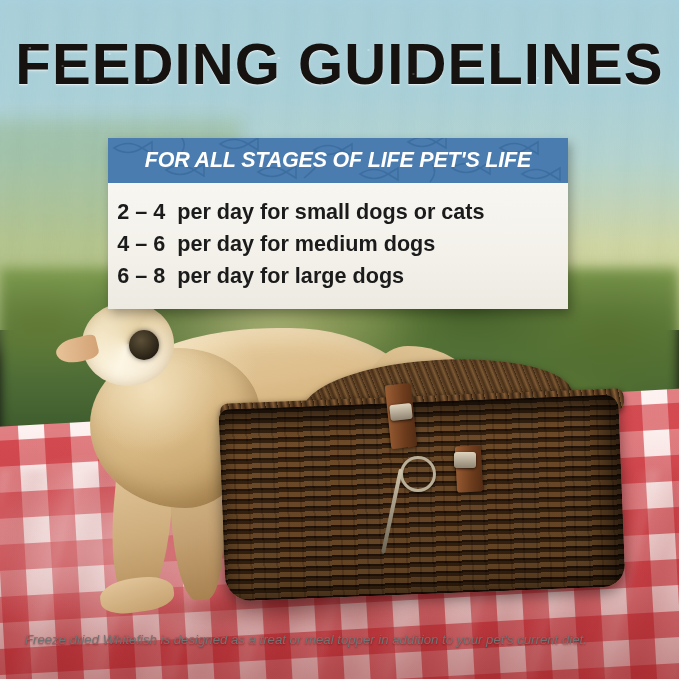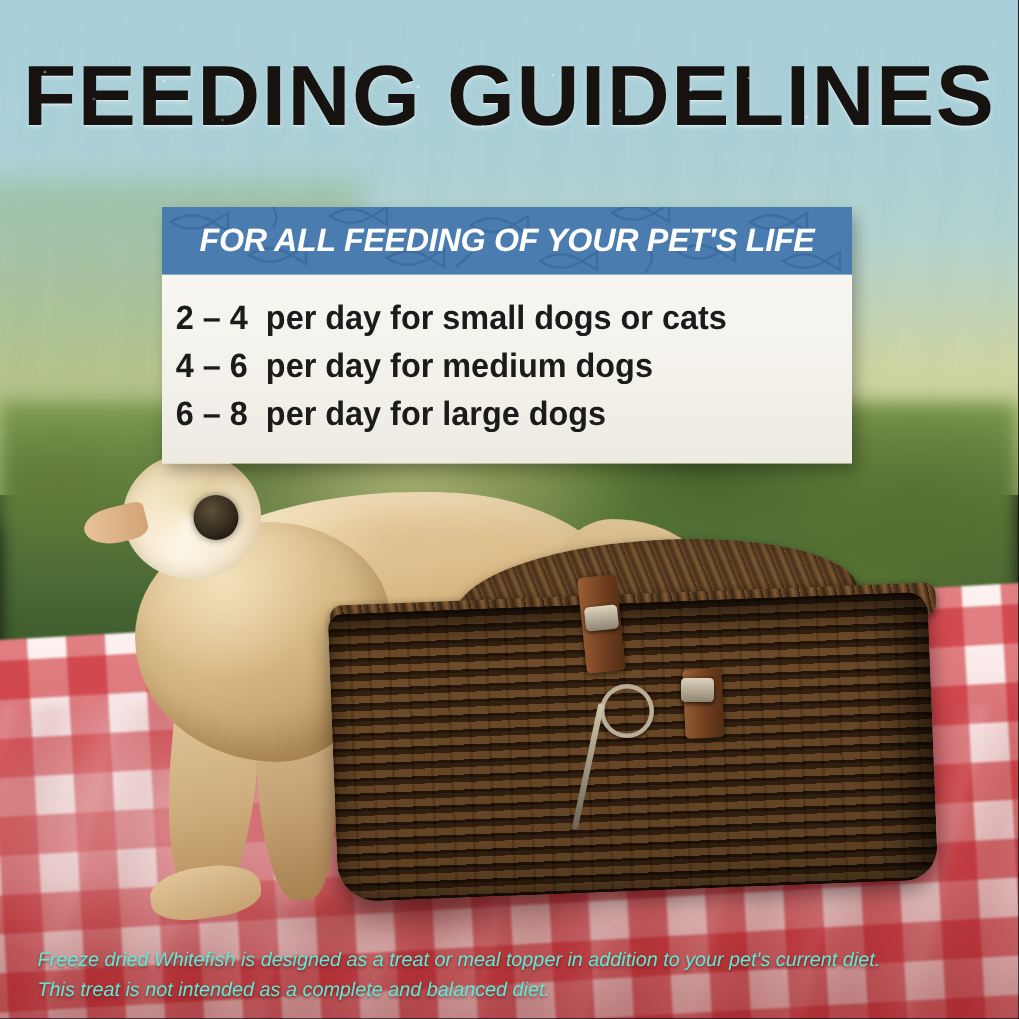--- a/index.html
+++ b/index.html
@@ -313,21 +313,21 @@
     transform:scaleX(.96);
   }
 
   
   .disclaimer{
     position:absolute;left:25px;top:630px;width:630px;
     font-family:"Liberation Sans",sans-serif;
     font-style:italic;
     font-size:13.2px;
     line-height:1.55;
-    color:#5eead4;
+    color:#737373;
     text-shadow:0 1px 2px rgba(90,10,15,.55);
   }
   .disclaimer div{white-space:nowrap;}
 </style>
 </head>
 <body>
 
 <div id="canvas">
 
   <div class="photo">
@@ -398,28 +398,27 @@
           <path d="M372 30 l10 -6 l0 12 z"></path>
           <path d="M392 10 q14 -9 28 0 q-14 9 -28 0 z"></path>
           <path d="M420 10 l10 -6 l0 12 z"></path>
           <path d="M414 36 q14 -9 28 0 q-14 9 -28 0 z"></path>
           <path d="M442 36 l10 -6 l0 12 z"></path>
           <path d="M70 -4 q10 8 4 18"></path>
           <path d="M196 40 q10 -8 16 -16"></path>
           <path d="M322 44 q8 -10 2 -18"></path>
         </g>
       </svg>
-      <div class="banner-text">FOR ALL FEEDING OF YOUR PET'S LIFE</div>
+      <div class="banner-text">FOR ALL STAGES OF LIFE PET'S LIFE</div>
     </div>
 
     <div class="card-body">
       <div class="dose-line">2 – 4  per day for small dogs or cats</div>
       <div class="dose-line">4 – 6  per day for medium dogs</div>
       <div class="dose-line">6 – 8  per day for large dogs</div>
     </div>
   </div>
 
   <div class="disclaimer">
     <div>Freeze dried Whitefish is designed as a treat or meal topper in addition to your pet's current diet.</div>
-    <div>This treat is not intended as a complete and balanced diet.</div>
   </div>
 
 </div>
 
 </body></html>

